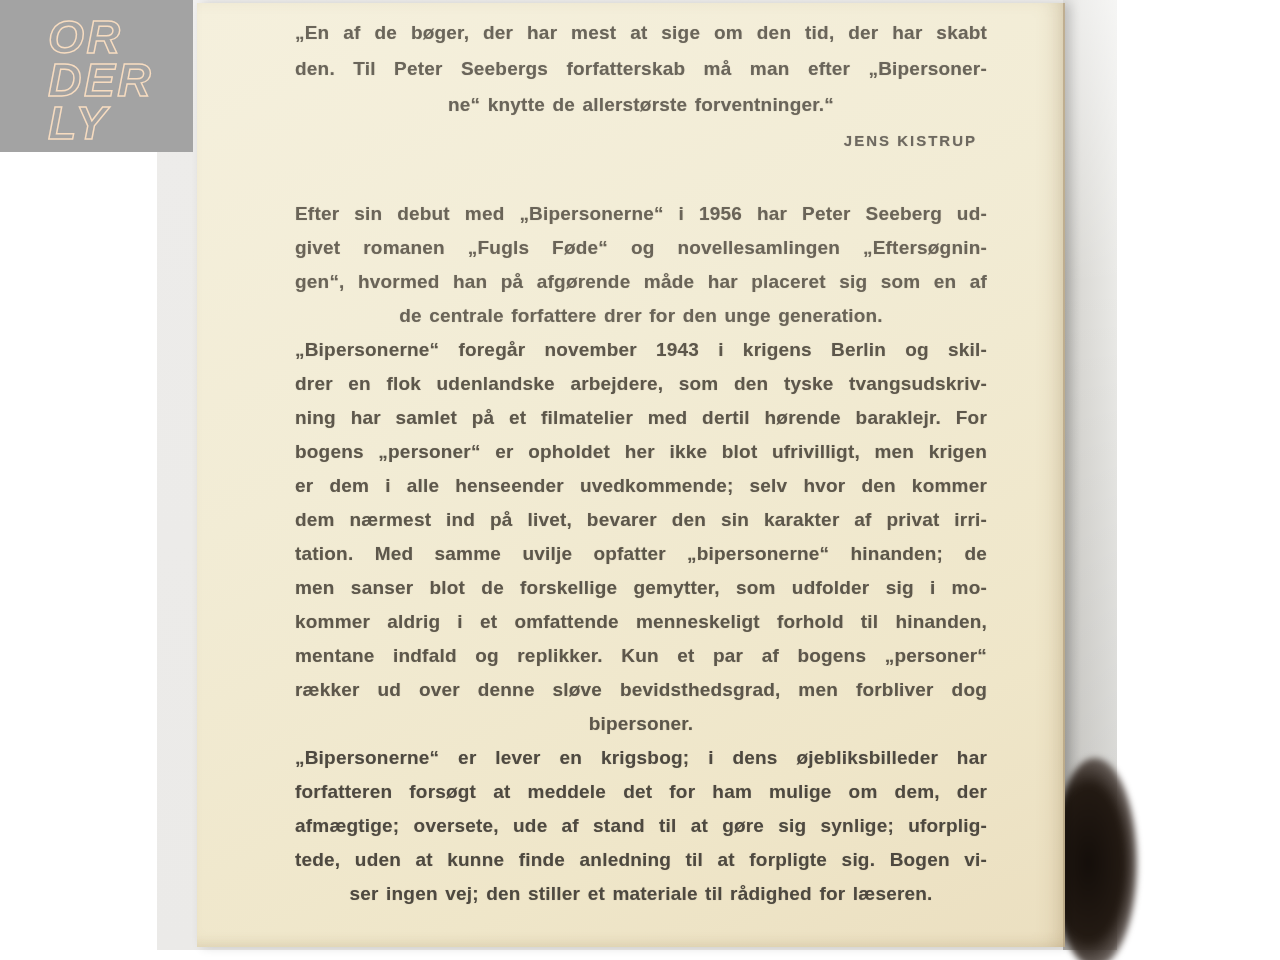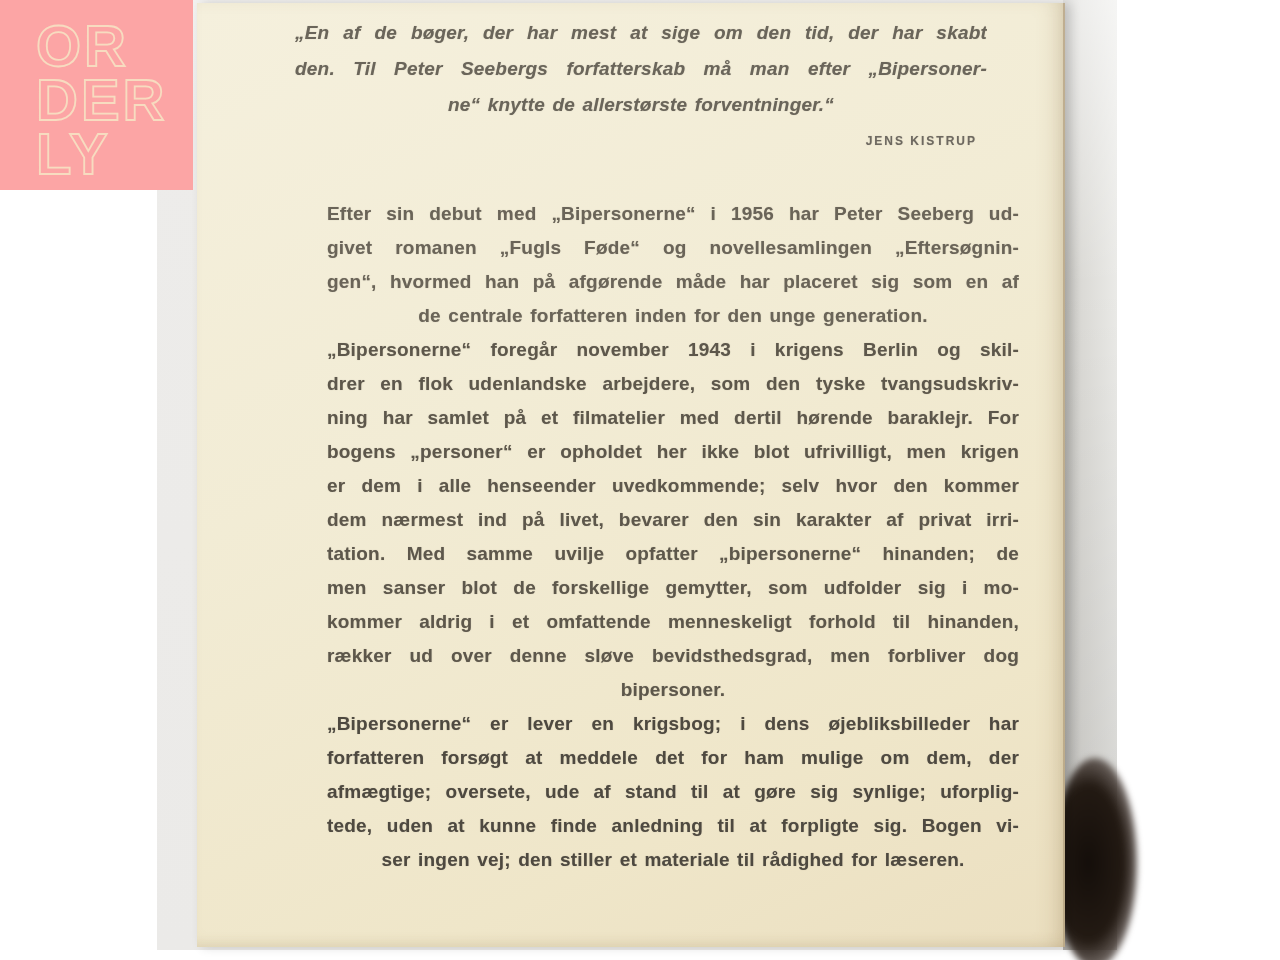--- a/index.html
+++ b/index.html
@@ -24,35 +24,35 @@
   
   .paper{position:absolute;left:40px;top:3px;width:866px;height:944px;z-index:2;
     background:linear-gradient(155deg,#f5f0dd 0%,#f2ecd5 40%,#efe6c9 78%,#ebdfc0 100%);
     border-right:2px solid rgba(146,120,82,0.55);
     box-shadow:inset -16px 0 22px -12px rgba(130,100,55,0.28),
                inset 0 -10px 16px -10px rgba(130,100,55,0.18),
                5px 0 10px rgba(0,0,0,0.16);}
 
   
   .quote-block{position:absolute;left:98px;top:12px;width:692px;color:#6a655a;}
-  .body-block{position:absolute;left:98px;top:194px;width:692px;margin-left:32px;}
+  .body-block{position:absolute;left:98px;top:194px;width:692px;}
   .tline{overflow:hidden;font-weight:700;font-size:19px;letter-spacing:0.2px;word-spacing:2px;
     text-align:center;text-shadow:0 0 1px rgba(90,85,75,0.35);}
   .tline.fill{text-align:justify;text-align-last:justify;}
-  .quote-block .tline{height:36px;line-height:36px;font-style:italic;}
+  .quote-block .tline{height:36px;line-height:36px;}
   .body-block .tline{height:34px;line-height:34px;}
   .para:nth-child(1){color:#6a6458;}
   .para:nth-child(2){color:#5d574b;}
   .para:nth-child(3){color:#4e4940;}
   .attribution{margin-top:3px;height:30px;line-height:30px;text-align:right;padding-right:10px;
-    font-weight:700;font-size:12px;letter-spacing:2px;color:#6e6960;
+    font-weight:700;font-size:15px;letter-spacing:2px;color:#6e6960;
     text-shadow:0 0 1px rgba(90,85,75,0.35);}
 
   
-  .logo{position:absolute;left:0;top:0;width:193px;height:190px;background:#fca5a5;z-index:5;}
+  .logo{position:absolute;left:0;top:0;width:193px;height:152px;background:#a3a3a3;z-index:5;font-style:italic;}
   .logo svg{display:block;width:100%;height:100%;}
   .logo text{fill:none;stroke:#f7dcc0;stroke-width:1.8px;
     font-family:"Liberation Sans",sans-serif;font-weight:700;font-size:58px;letter-spacing:3px;}
 </style>
 </head>
 <body>
 
 <div class="canvas">
 
   <div class="photo">
@@ -66,32 +66,33 @@
             <div class="tline fill">den. Til Peter Seebergs forfatterskab må man efter „Bipersoner-</div>
             <div class="tline">ne“ knytte de allerstørste forventninger.“</div>
           </div>
         <div class="attribution">JENS KISTRUP</div>
       </div>
       <div class="body-block">
           <div class="para">
             <div class="tline fill">Efter sin debut med „Bipersonerne“ i 1956 har Peter Seeberg ud-</div>
             <div class="tline fill">givet romanen „Fugls Føde“ og novellesamlingen „Eftersøgnin-</div>
             <div class="tline fill">gen“, hvormed han på afgørende måde har placeret sig som en af</div>
-            <div class="tline">de centrale forfatteren inden for den unge generation.</div>
+            <div class="tline">de centrale forfattere drer for den unge generation.</div>
           </div>
           <div class="para">
             <div class="tline fill">„Bipersonerne“ foregår november 1943 i krigens Berlin og skil-</div>
             <div class="tline fill">drer en flok udenlandske arbejdere, som den tyske tvangsudskriv-</div>
             <div class="tline fill">ning har samlet på et filmatelier med dertil hørende baraklejr. For</div>
             <div class="tline fill">bogens „personer“ er opholdet her ikke blot ufrivilligt, men krigen</div>
             <div class="tline fill">er dem i alle henseender uvedkommende; selv hvor den kommer</div>
             <div class="tline fill">dem nærmest ind på livet, bevarer den sin karakter af privat irri-</div>
             <div class="tline fill">tation. Med samme uvilje opfatter „bipersonerne“ hinanden; de</div>
             <div class="tline fill">men sanser blot de forskellige gemytter, som udfolder sig i mo-</div>
             <div class="tline fill">kommer aldrig i et omfattende menneskeligt forhold til hinanden,</div>
+            <div class="tline fill">mentane indfald og replikker. Kun et par af bogens „personer“</div>
             <div class="tline fill">rækker ud over denne sløve bevidsthedsgrad, men forbliver dog</div>
             <div class="tline">bipersoner.</div>
           </div>
           <div class="para">
             <div class="tline fill">„Bipersonerne“ er lever en krigsbog; i dens øjebliksbilleder har</div>
             <div class="tline fill">forfatteren forsøgt at meddele det for ham mulige om dem, der</div>
             <div class="tline fill">afmægtige; oversete, ude af stand til at gøre sig synlige; uforplig-</div>
             <div class="tline fill">tede, uden at kunne finde anledning til at forpligte sig. Bogen vi-</div>
             <div class="tline">ser ingen vej; den stiller et materiale til rådighed for læseren.</div>
           </div>

